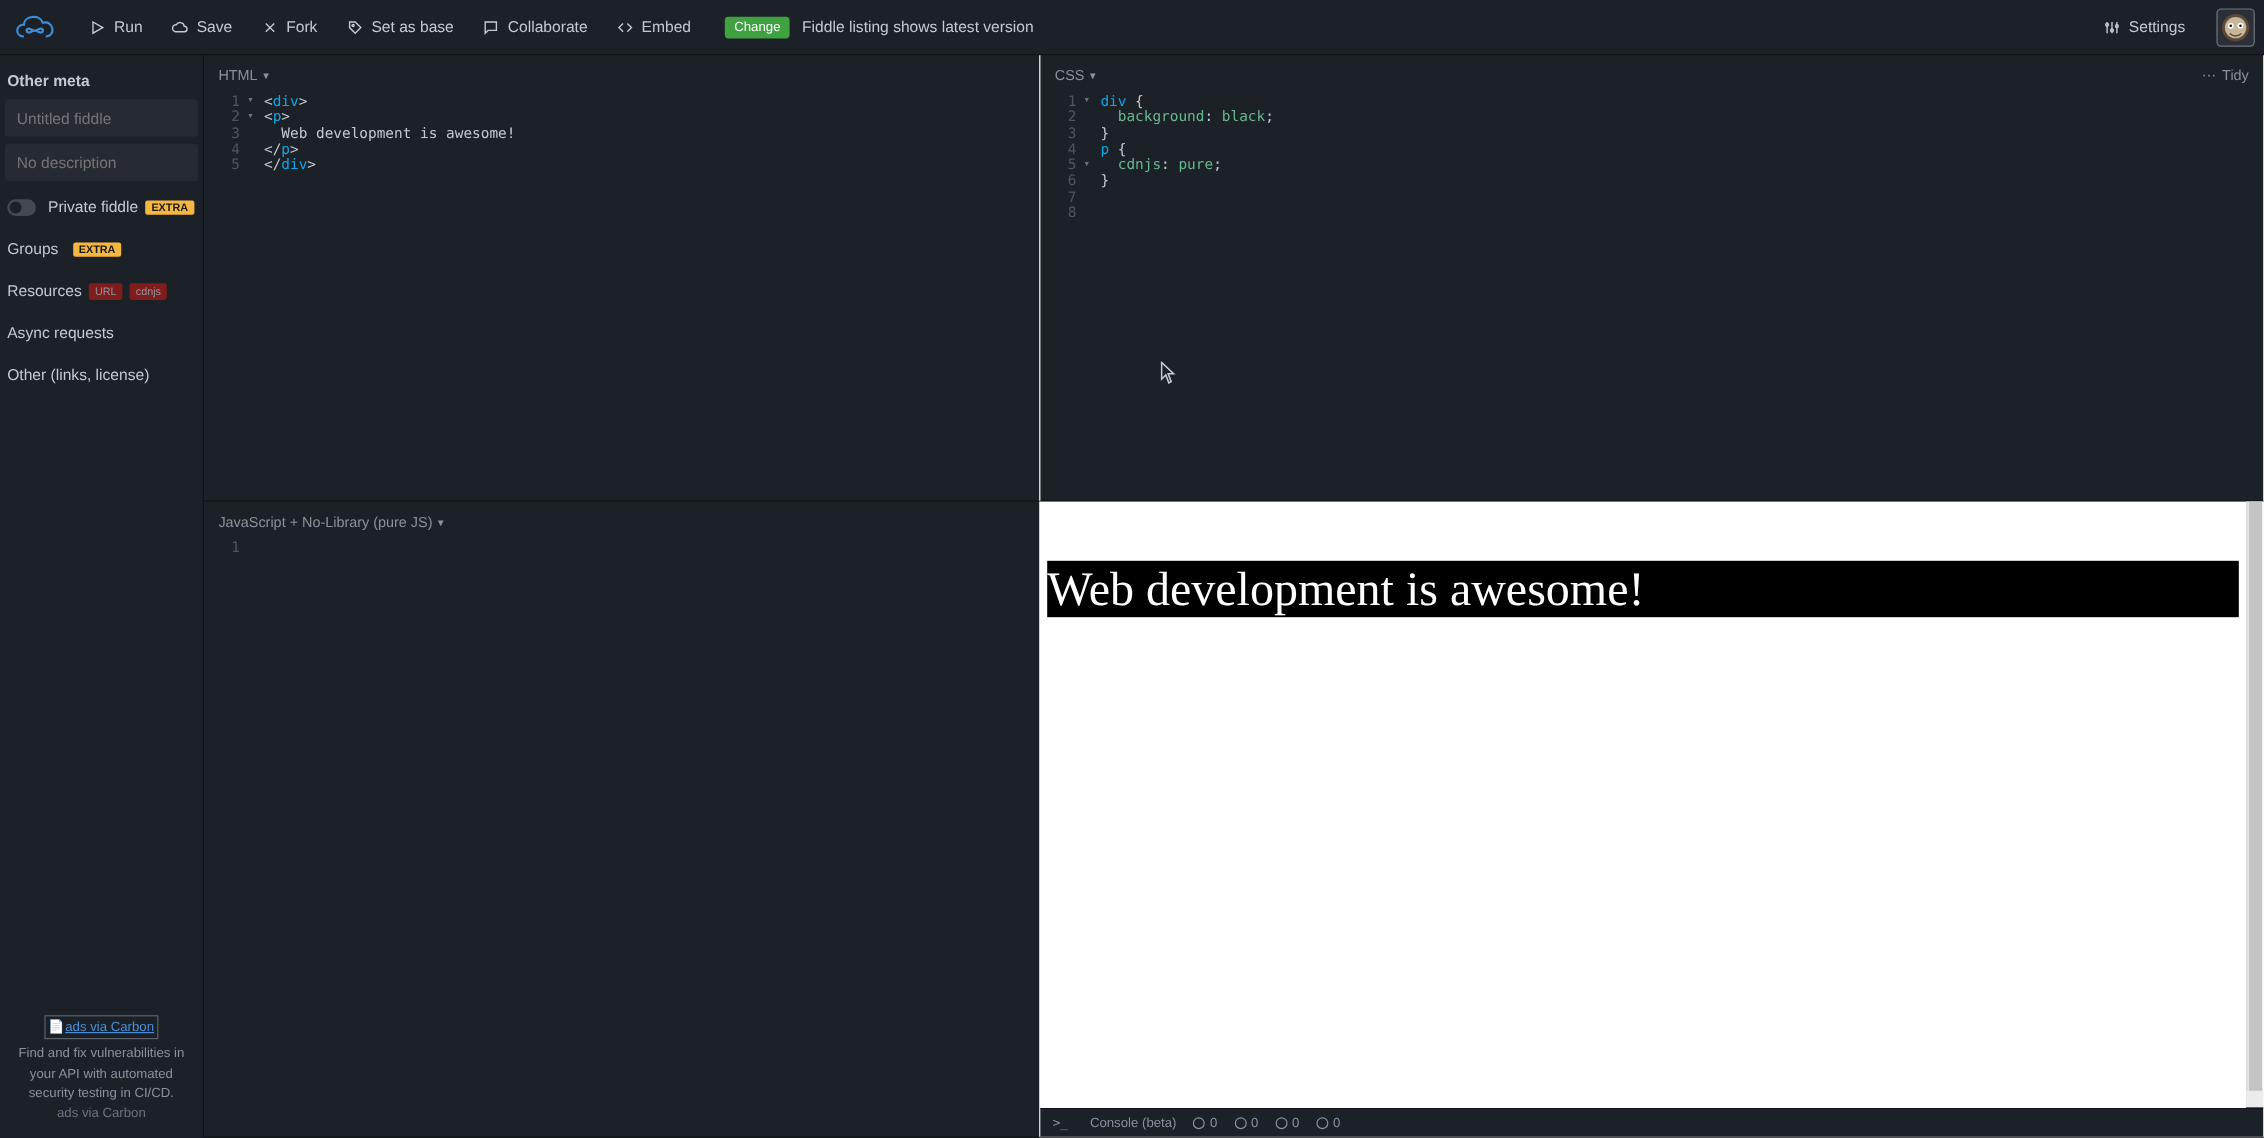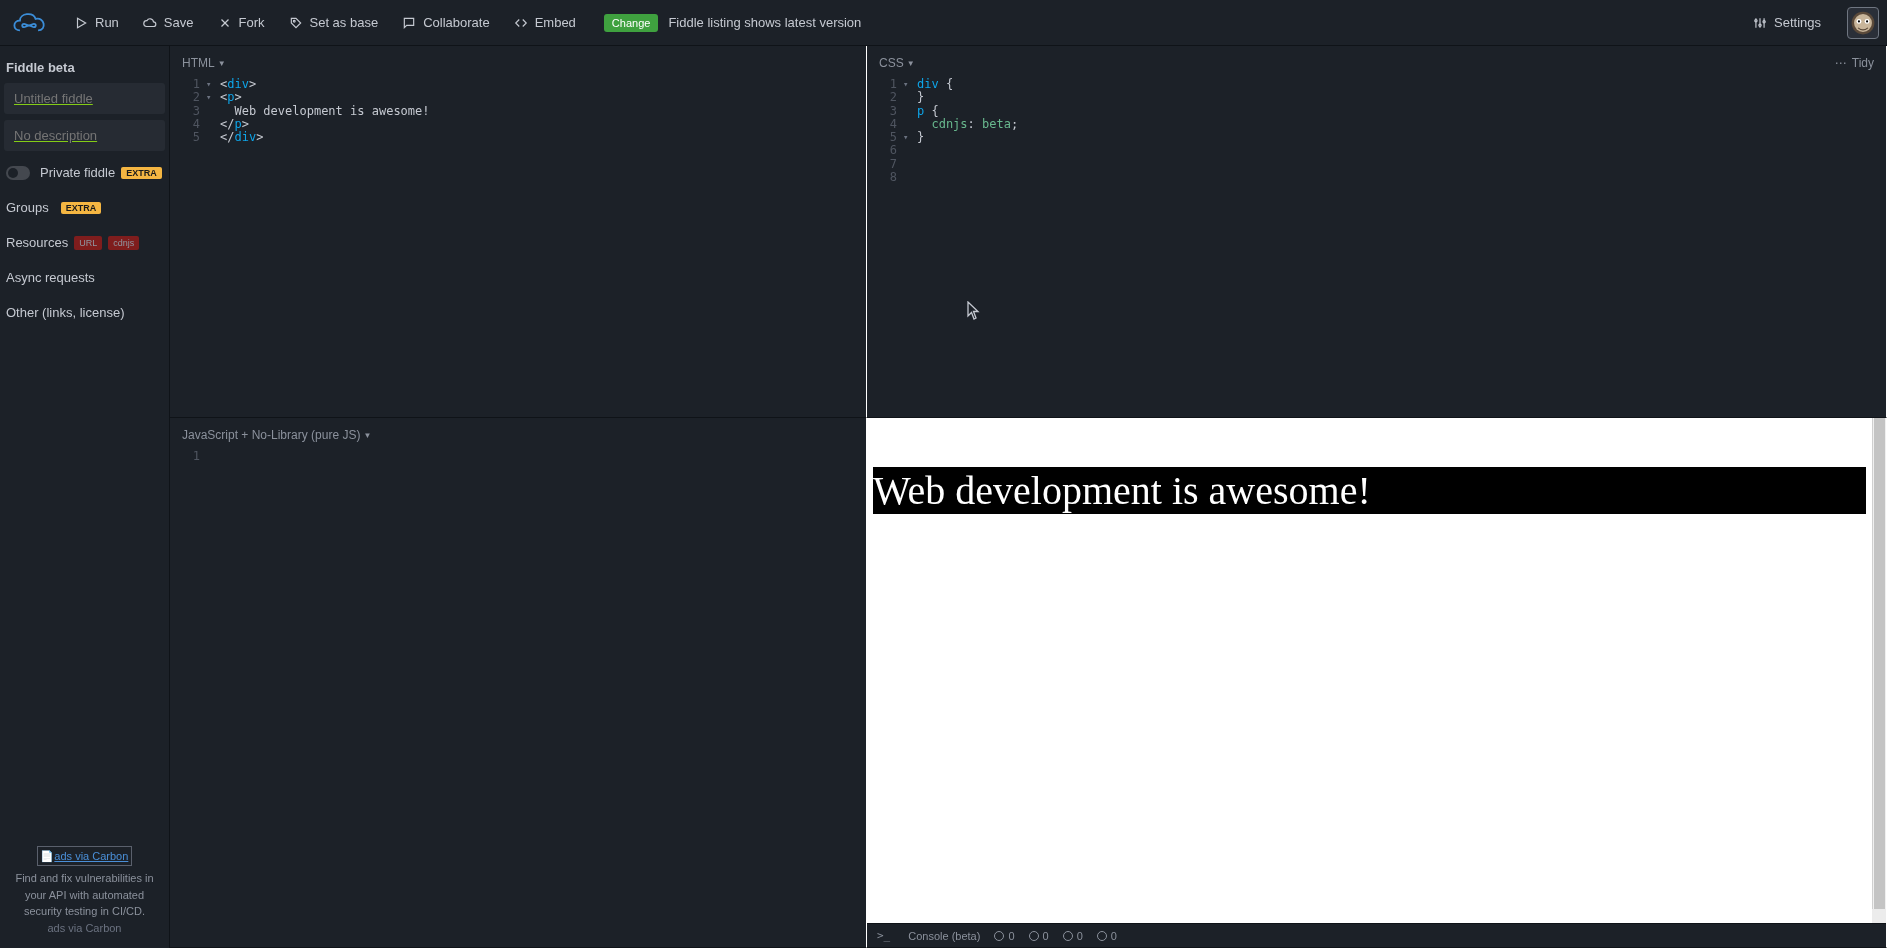--- a/index.html
+++ b/index.html
@@ -50,21 +50,21 @@
 .sidebar {
   width: 170px; flex-shrink: 0;
   border-right: 1px solid #0f1318;
   padding: 10px 4px 0 4px;
   display: flex; flex-direction: column;
 }
 .sb-head { font-weight: 600; color: #c5c9d1; padding: 4px 2px 8px; }
 .sb-input {
   background: #262b33; border: none; color: #84cc16;
   padding: 8px 10px; width: 100%; border-radius: 3px;
-  font-size: 13px; font-family: inherit; text-decoration: underline;
+  font-size: 13px; font-family: inherit;
 }
 .sb-input + .sb-input { margin-top: 6px; }
 .sb-toggle-row { display:flex; align-items:center; padding: 14px 2px 10px; }
 .toggle {
   width: 24px; height: 14px; background: #44484f; border-radius: 999px;
   position: relative; margin-right: 10px;
 }
 .toggle::after {
   content:""; position:absolute; width:10px; height:10px; background:#1c2128;
   border-radius:50%; top:2px; left:2px;
@@ -227,21 +227,21 @@
         <circle cx="11" cy="14" r="1.3" fill="#000"></circle>
         <circle cx="21" cy="14" r="1.3" fill="#000"></circle>
         <path d="M10 22 Q16 27 22 22" stroke="#5b4a3a" stroke-width="1.5" fill="none"></path>
       </svg>
   </div>
 </div>
 
 <div class="main">
 
   <div class="sidebar">
-    <div class="sb-head">Fiddle beta</div>
+    <div class="sb-head">Other meta</div>
     <input class="sb-input" placeholder="Untitled fiddle" style="">
     <input class="sb-input" placeholder="No description" style="">
     <div class="sb-toggle-row">
       <div class="toggle"></div>
       <span>Private fiddle</span>
       <span class="badge-extra">EXTRA</span>
     </div>
     <div class="sb-section">
       <span>Groups</span>
       <span class="badge-extra">EXTRA</span>
@@ -316,24 +316,25 @@
         </div>
         <div style="width:8px;color:#6b7280;font-size:9px;">
           <div style="height:13.3px">▾</div>
             <div style="height:13.3px"></div>
             <div style="height:13.3px"></div>
             <div style="height:13.3px"></div>
             <div style="height:13.3px">▾</div>
         </div>
         <div class="codelines">
 <pre><span class="tok-tag">div</span><span class="tok-punc"> {</span></pre>
+<pre><span class="tok-prop">  background</span><span class="tok-punc">: </span><span class="tok-val">black</span><span class="tok-punc">;</span></pre>
 <pre><span class="tok-punc">}</span></pre>
 <pre><span></span></pre>
 <pre><span class="tok-tag">p</span><span class="tok-punc"> {</span></pre>
-<pre><span class="tok-prop">  cdnjs</span><span class="tok-punc">: </span><span class="tok-val">beta</span><span class="tok-punc">;</span></pre>
+<pre><span class="tok-prop">  cdnjs</span><span class="tok-punc">: </span><span class="tok-val">pure</span><span class="tok-punc">;</span></pre>
 <pre><span class="tok-punc">}</span></pre>
         </div>
       </div>
       <div class="cursor-arrow">
         <svg width="14" height="20" viewBox="0 0 14 20">
             <path d="M1 1 L1 15 L4.5 11.5 L7 18 L9 17 L6.5 10.5 L11 10.5 Z" fill="none" stroke="#c5c9d1" stroke-width="1.3"></path>
           </svg>
       </div>
     </div>
 

